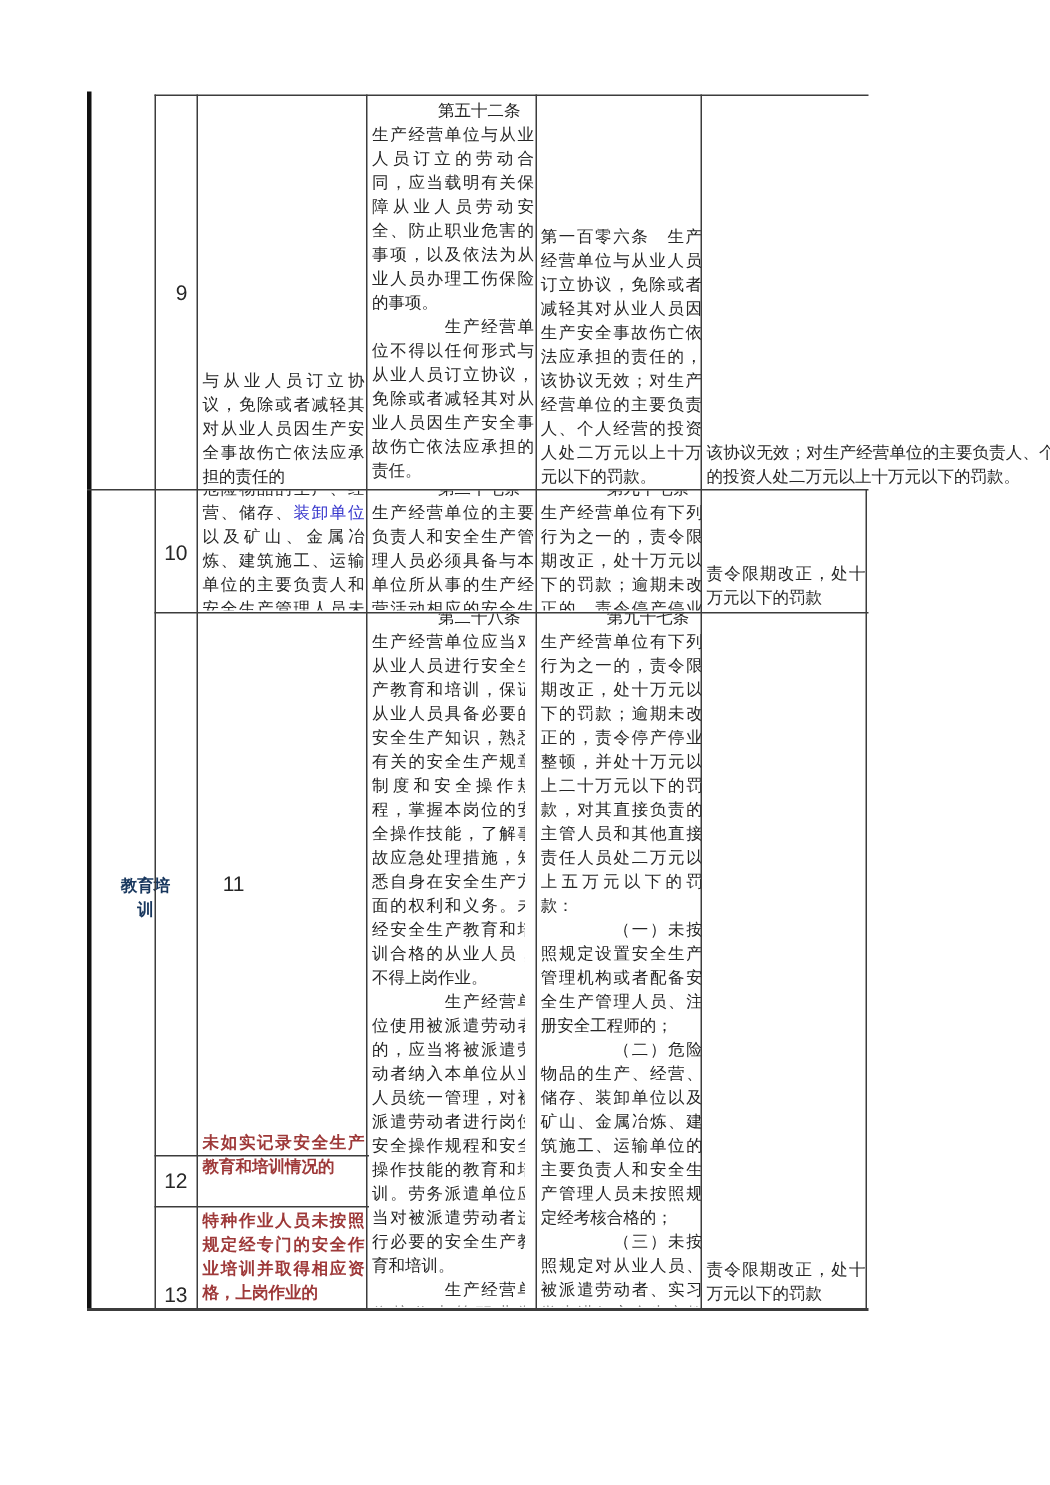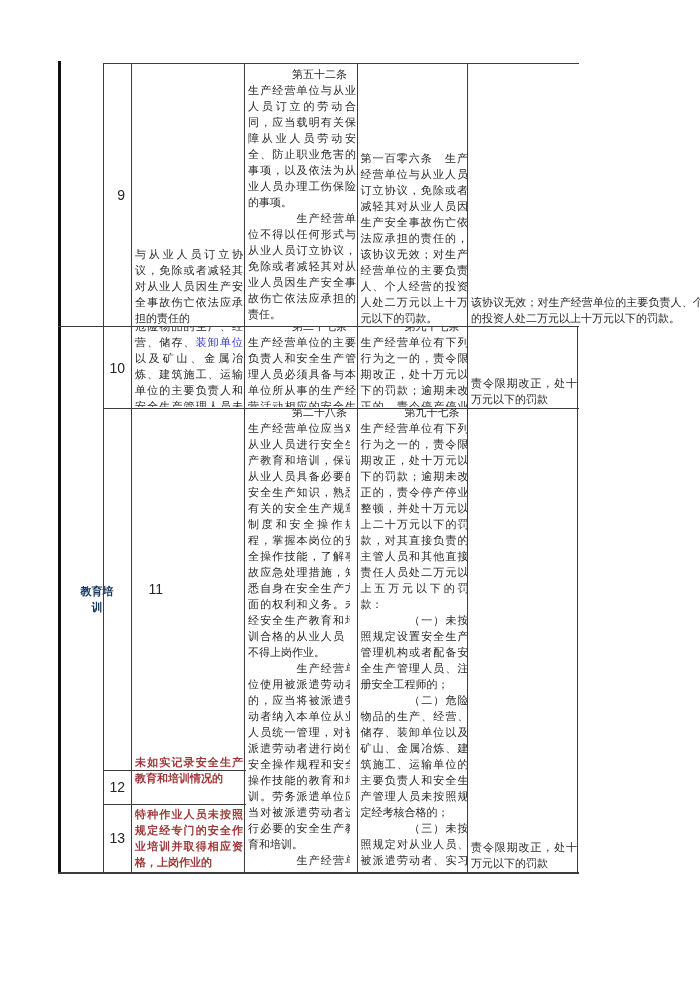--- a/index.html
+++ b/index.html
@@ -59,21 +59,21 @@
   </div>
   <div class="cell numcell" style="left:103px;top:327px;width:26px;height:81px;">
     <span>10</span>
   </div>
   <div class="cell numcell" style="left:97px;top:409px;width:26px;height:360px;margin-left:44px;">
     <span>11</span>
   </div>
   <div class="cell numcell" style="left:103px;top:770px;width:26px;height:34px;text-align:center;">
     <span>12</span>
   </div>
-  <div class="cell numcell" style="left:103px;top:805px;width:26px;height:66px;">
+  <div class="cell numcell" style="left:103px;top:805px;width:26px;height:66px;align-items:flex-end;">
     <span>13</span>
   </div>
 
   <div class="cell vc" style="left:132px;top:64px;width:112px;height:262px;padding-left:3px;box-sizing:border-box;">
     <div class="txt">与从业人员订立协议，免除或者减轻其对从业人员因生产安全事故伤亡依法应承担的责任的</div>
   </div>
   <div class="cell" style="left:246px;top:64px;width:110px;height:262px;padding:2px 0 0 2px;box-sizing:border-box;">
     <div class="txt">　　　　第五十二条
 生产经营单位与从业人员订立的劳动合同，应当载明有关保障从业人员劳动安全、防止职业危害的事项，以及依法为从业人员办理工伤保险的事项。
 　　　　生产经营单位不得以任何形式与从业人员订立协议，免除或者减轻其对从业人员因生产安全事故伤亡依法应承担的责任。</div>

